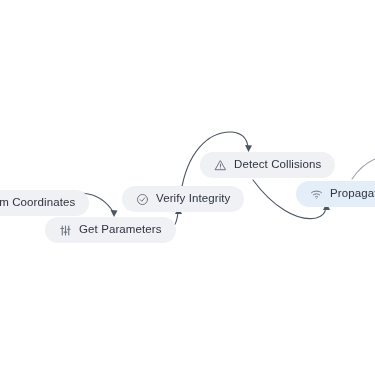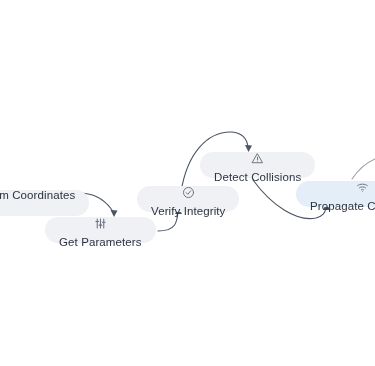--- a/index.html
+++ b/index.html
@@ -27,21 +27,20 @@
     position: absolute;
     display: flex;
     align-items: center;
     gap: 7px;
     box-sizing: border-box;
     border-radius: 999px;
     padding: 0 14px;
     height: 26px;
     background: #eff1f4;
     white-space: nowrap;
-    flex-direction: column;
   }
   .node.selected {
     background: #e3eef8;
   }
   .node-label {
     font-size: 11.5px;
     color: #2d3340;
     letter-spacing: 0.1px;
     line-height: 1;
   }
@@ -51,21 +50,21 @@
     justify-content: center;
     width: 13px;
     height: 13px;
     flex: 0 0 13px;
     color: #6b7280;
   }
   .node-icon svg { display: block; }
   
   #node-transform-coordinates { left: -58px;  top: 190px; }
   #node-get-parameters        { left: 45px;   top: 217px; }
-  #node-verify-integrity      { left: 137px;  top: 186px; }
+  #node-verify-integrity      { left: 122px;  top: 186px; }
   #node-detect-collisions     { left: 200px;  top: 152px; }
   #node-propagate-changes     { left: 296px;  top: 181px; }
 </style>
 </head>
 <body>
 
 <div id="canvas">
 
   <svg id="edge-layer" viewBox="0 0 375 366" width="375" height="366" fill="none">
 

